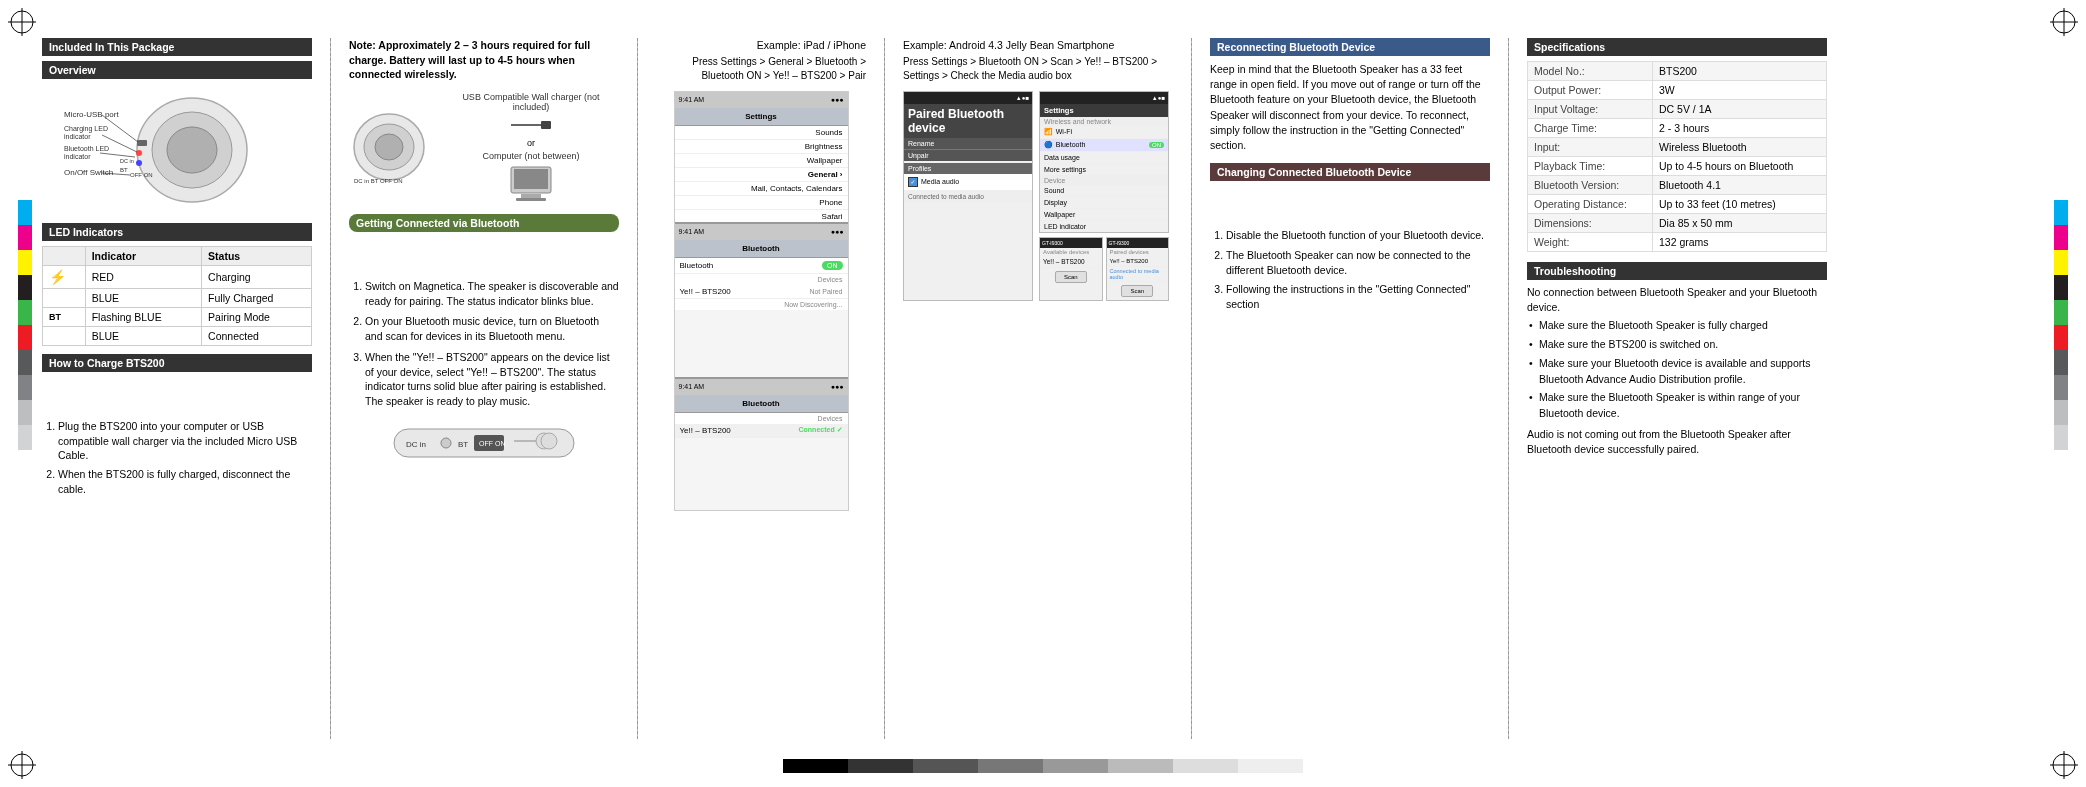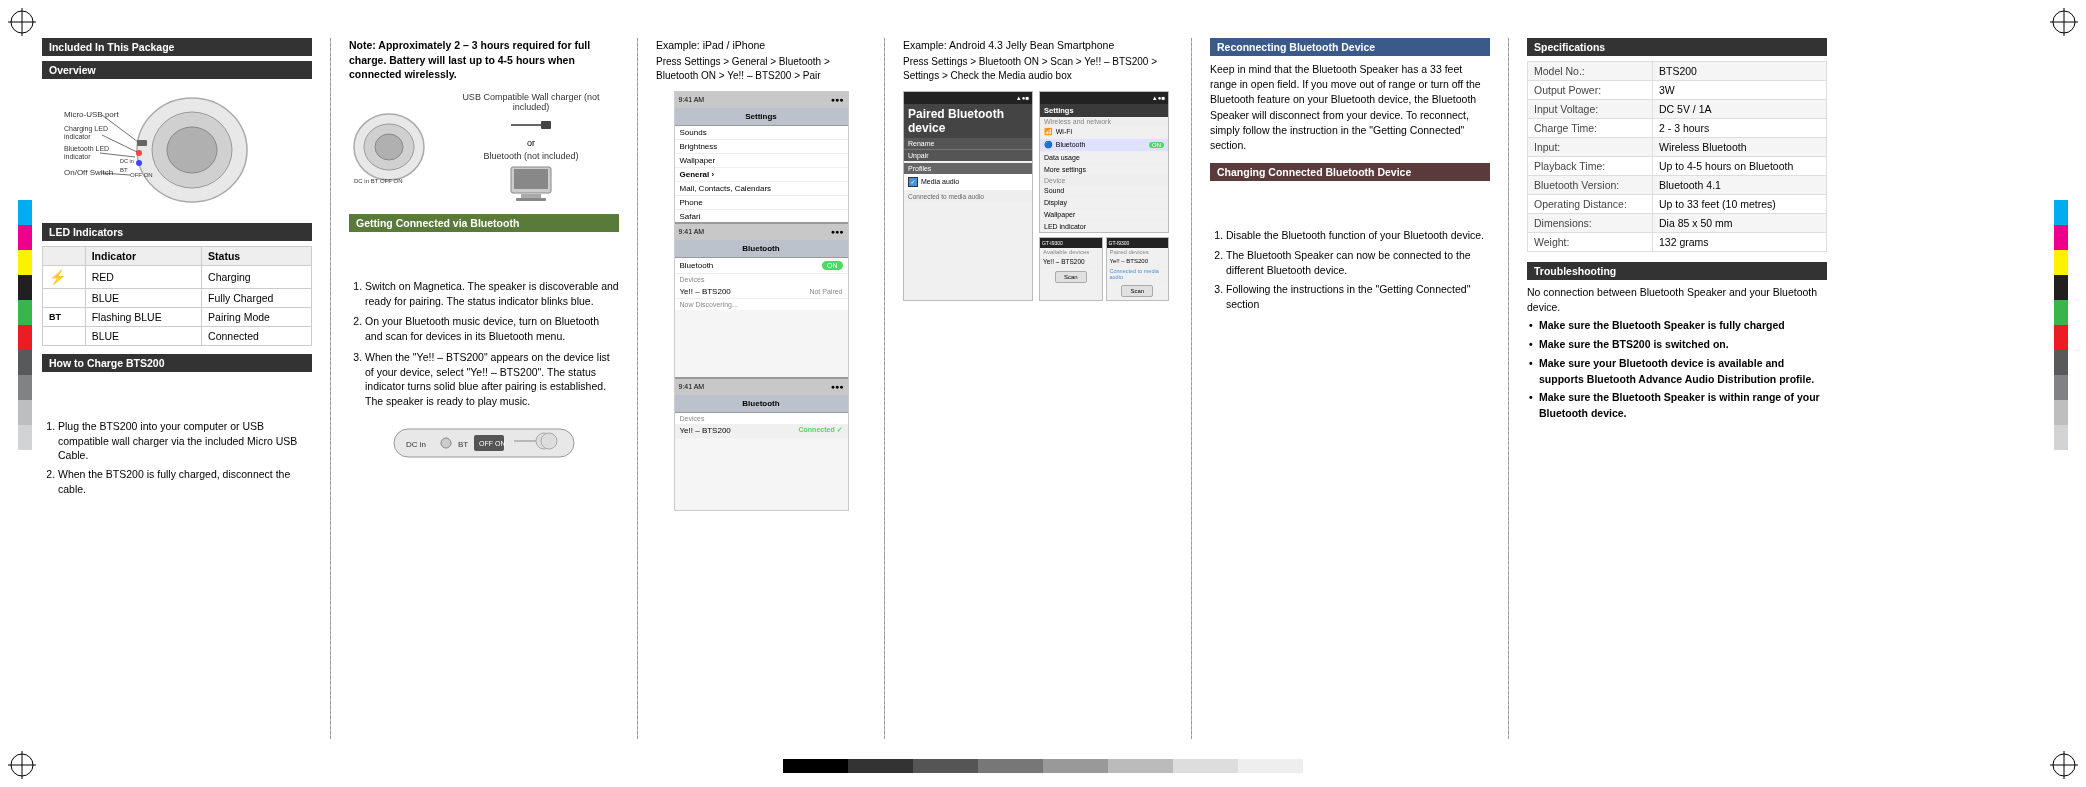--- a/index.html
+++ b/index.html
@@ -83,20 +83,21 @@
     }
 
     
     .getting-connected-header {
       background: #5a7a3a;
       color: #fff;
       font-weight: bold;
       font-size: 10.5px;
       padding: 3px 7px;
       margin-bottom: 6px;
+      border-radius: 8px;
     }
 
     .reconnect-header {
       background: #3a5a8a;
       color: #fff;
       font-weight: bold;
       font-size: 10.5px;
       padding: 3px 7px;
       margin-bottom: 6px;
     }
@@ -142,21 +143,20 @@
 
     
     .troubleshoot-list {
       font-size: 10.5px;
       line-height: 1.5;
     }
     .troubleshoot-list .bullet-item {
       padding-left: 12px;
       position: relative;
       margin-bottom: 3px;
-      font-weight: bold;
     }
     .troubleshoot-list .bullet-item::before {
       content: '•';
       position: absolute;
       left: 2px;
     }
 
     p { 
       font-size: 10.5px; 
       line-height: 1.4;
@@ -326,21 +326,21 @@
           </svg>
         </div>
 
         <div style="display:flex;flex-direction:column;align-items:center;gap:3px;">
           <div style="font-size:9px;text-align:center;color:#333;">USB Compatible Wall charger (not included)</div>
           <svg width="40" height="20" viewBox="0 0 40 20">
             <line x1="0" y1="10" x2="40" y2="10" stroke="#666" stroke-width="2"></line>
             <rect x="30" y="6" width="10" height="8" fill="#444" rx="1"></rect>
           </svg>
           <div style="font-size:9px;">or</div>
-          <div style="font-size:9px;text-align:center;color:#333;">Bluetooth (not included)</div>
+          <div style="font-size:9px;text-align:center;color:#333;">Computer (not between)</div>
 
           <svg width="50" height="40" viewBox="0 0 50 40">
             <rect x="5" y="3" width="40" height="26" fill="#ccc" stroke="#888" stroke-width="1" rx="2"></rect>
             <rect x="8" y="5" width="34" height="20" fill="#888"></rect>
             <rect x="15" y="30" width="20" height="4" fill="#aaa"></rect>
             <rect x="10" y="34" width="30" height="3" fill="#888" rx="1"></rect>
           </svg>
         </div>
       </div>
 
@@ -362,21 +362,21 @@
           <text x="95" y="27" font-size="7" fill="#fff">OFF  ON</text>
           <line x1="130" y1="22" x2="155" y2="22" stroke="#888" stroke-width="1"></line>
           <circle cx="160" cy="22" r="8" fill="#ddd" stroke="#aaa"></circle>
           <circle cx="165" cy="22" r="8" fill="#ddd" stroke="#aaa"></circle>
         </svg>
       </div>
     </div>
 
     <div style="width:1px;background:#bbb;align-self:stretch;margin:0 8px;border-left:1px dashed #999;"></div>
 
-    <div class="col3" style="padding:0 10px;">
+    <div class="col3" style="padding:0 10px;text-align:right;">
       <p style="font-weight:normal;font-size:10.5px;margin-bottom:2px;">Example: iPad / iPhone</p>
       <p style="font-size:10px;margin-bottom:8px;">Press Settings &gt; General &gt; Bluetooth &gt; Bluetooth ON &gt; Ye!! – BTS200 &gt; Pair</p>
 
       <div style="background:#f5f5f5;border:1px solid #ccc;width:175px;height:420px;margin:0 auto;overflow:hidden;position:relative;">
 
         <div style="position:absolute;top:0;left:0;width:100%;background:#fff;">
           <div style="background:#c8c8c8;height:16px;display:flex;align-items:center;justify-content:space-between;padding:0 4px;font-size:7px;">
             <span>9:41 AM</span>
               <span>●●●</span>
           </div>
@@ -568,20 +568,21 @@
       </table>
 
       <div class="section-header" style="margin-top:10px;">Troubleshooting</div>
       <p style="font-size:10.5px;margin-bottom:4px;">No connection between Bluetooth Speaker and your Bluetooth device.</p>
       <div class="troubleshoot-list">
         <div class="bullet-item">Make sure the Bluetooth Speaker is fully charged</div>
         <div class="bullet-item">Make sure the BTS200 is switched on.</div>
         <div class="bullet-item">Make sure your Bluetooth device is available and supports Bluetooth Advance Audio Distribution profile.</div>
         <div class="bullet-item">Make sure the Bluetooth Speaker is within range of your Bluetooth device.</div>
       </div>
+      <p style="font-size:10.5px;margin-top:5px;line-height:1.45;">Audio is not coming out from the Bluetooth Speaker after Bluetooth device successfully paired.</p>
     </div>
 
   </div>
 
   <div style="display:flex;justify-content:center;padding-bottom:14px;">
     <div style="width:65px;height:14px;background:#000000;"></div>
     <div style="width:65px;height:14px;background:#333333;"></div>
     <div style="width:65px;height:14px;background:#555555;"></div>
     <div style="width:65px;height:14px;background:#777777;"></div>
     <div style="width:65px;height:14px;background:#999999;"></div>

